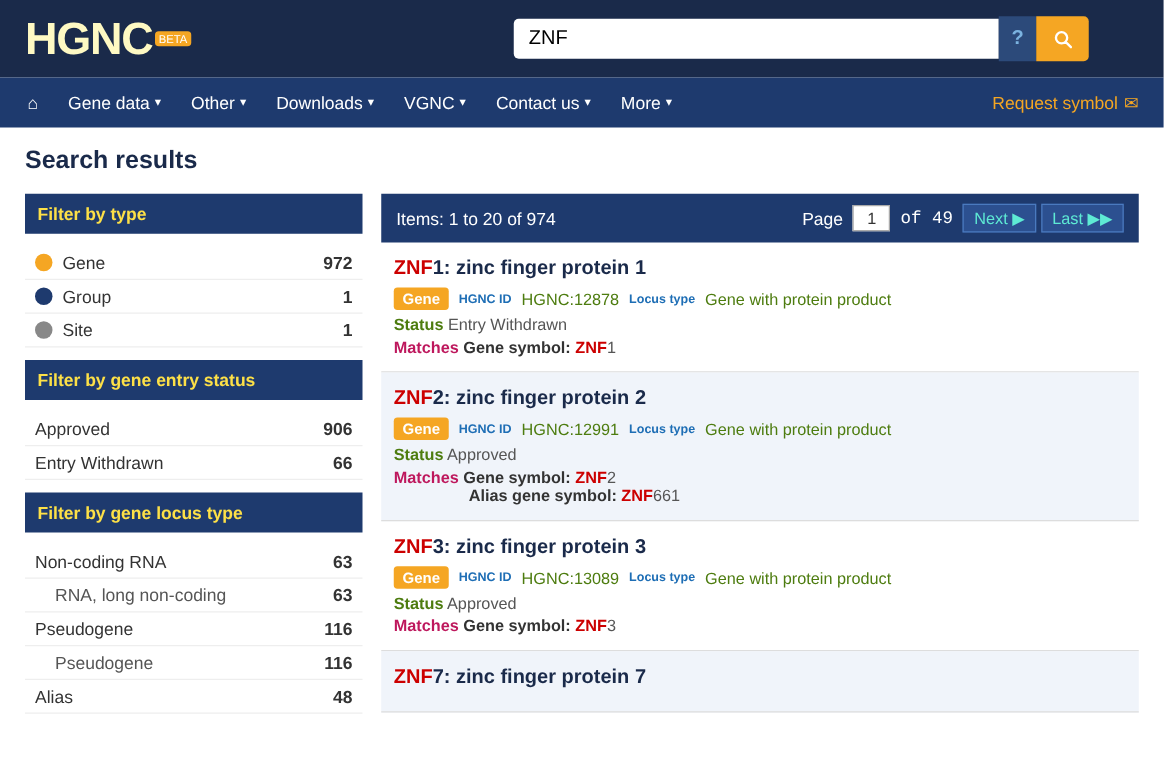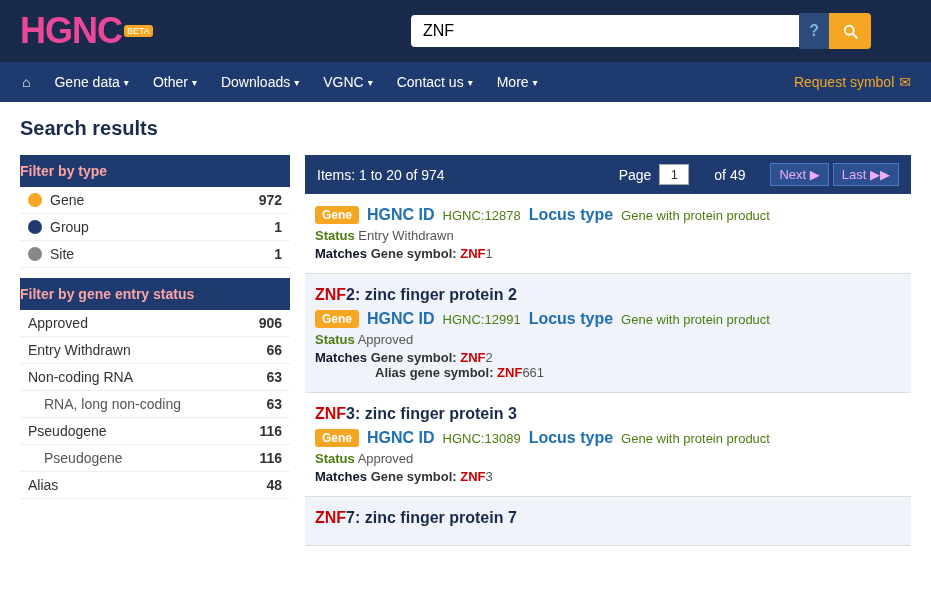--- a/index.html
+++ b/index.html
@@ -13,21 +13,21 @@
       align-items: center;
       justify-content: space-between;
     }
     .logo {
       display: flex;
       align-items: center;
     }
     .logo-hgnc {
       font-size: 36px;
       font-weight: bold;
-      color: #ec4899;
+      color: #fef9c3;
       letter-spacing: -1px;
     }
     .logo-beta {
       background: #f5a623;
       color: #fff;
       font-size: 9px;
       padding: 1px 3px;
       border-radius: 3px;
       vertical-align: super;
       margin-left: 2px;
@@ -121,25 +121,25 @@
       gap: 15px;
     }
 
     
     .sidebar {
       width: 270px;
       flex-shrink: 0;
     }
     .filter-section-title {
       background: #1e3a6e;
-      color: #fca5a5;
-      padding: 8px 0;
+      color: #fde047;
+      padding: 8px 10px;
       font-size: 14px;
       font-weight: bold;
-      margin-bottom: 0;
+      margin-bottom: 10px;
     }
     .filter-item {
       display: flex;
       align-items: center;
       justify-content: space-between;
       padding: 5px 8px;
       cursor: pointer;
       border-bottom: 1px solid #eee;
     }
     .filter-item-left {
@@ -191,24 +191,24 @@
     }
     .page-label { margin-right: 4px; }
     .page-input {
       width: 30px;
       text-align: center;
       padding: 2px 4px;
       font-size: 13px;
       color: #333;
       border: 1px solid #aaa;
     }
-    .page-of { margin: 0 21px; }
+    .page-of { margin: 0 4px; font-family: Liberation Mono, monospace; }
     .page-btn {
       background: #2c5090;
-      color: #f0abfc;
+      color: #5eead4;
       border: 1px solid #4a7abf;
       padding: 3px 8px;
       cursor: pointer;
       font-size: 13px;
       display: flex;
       align-items: center;
     }
 
     
     .result-item {
@@ -235,38 +235,38 @@
       background: #f5a623;
       color: #fff;
       padding: 2px 7px;
       border-radius: 3px;
       font-size: 12px;
       font-weight: bold;
     }
     .meta-label {
       color: #1e6eb5;
       font-weight: bold;
-      font-size: 16px;
+      font-size: 10px;
     }
     .meta-value { font-size: 13px; color: #4d7c0f; }
     .status-line {
       font-size: 13px;
       color: #555;
       margin-bottom: 3px;
     }
     .status-label {
       color: #4d7c0f;
       font-weight: bold;
     }
     .matches-line {
       font-size: 13px;
       color: #555;
     }
     .matches-label {
-      color: #0f172a;
+      color: #be185d;
       font-weight: bold;
     }
     .matches-key { font-weight: bold; color: #333; }
     .matches-val { color: #cc0000; font-weight: bold; }
   </style>
 </head>
 <body>
 
 <header class="top-header">
   <div class="logo">
@@ -353,20 +353,21 @@
       <div class="filter-section-title filter-section-gap">Filter by gene entry status</div>
       <div class="filter-plain-item">
         <span>Approved</span>
         <span class="filter-count">906</span>
       </div>
       <div class="filter-plain-item">
         <span>Entry Withdrawn</span>
         <span class="filter-count">66</span>
       </div>
 
+      <div class="filter-section-title filter-section-gap">Filter by gene locus type</div>
       <div class="filter-plain-item">
         <span>Non-coding RNA</span>
         <span class="filter-count">63</span>
       </div>
       <div class="filter-plain-item indented">
         <span>RNA, long non-coding</span>
         <span class="filter-count">63</span>
       </div>
       <div class="filter-plain-item">
         <span>Pseudogene</span>
@@ -389,20 +390,23 @@
         <div class="pagination">
           <span class="page-label">Page</span>
           <input class="page-input" type="text" value="1" style="">
           <span class="page-of">of 49</span>
           <button class="page-btn">Next ▶</button>
           <button class="page-btn">Last ▶▶</button>
         </div>
       </div>
 
       <div class="result-item">
+        <div class="result-title">
+          <a><span class="result-znf">ZNF</span><span>1</span></a><span>: zinc finger protein 1</span>
+        </div>
         <div class="result-meta">
           <span class="badge-gene">Gene</span>
           <span class="meta-label">HGNC ID</span>
           <span class="meta-value">HGNC:12878</span>
           <span class="meta-label">Locus type</span>
           <span class="meta-value">Gene with protein product</span>
         </div>
         <div class="status-line">
           <span class="status-label">Status</span> Entry Withdrawn
         </div>

